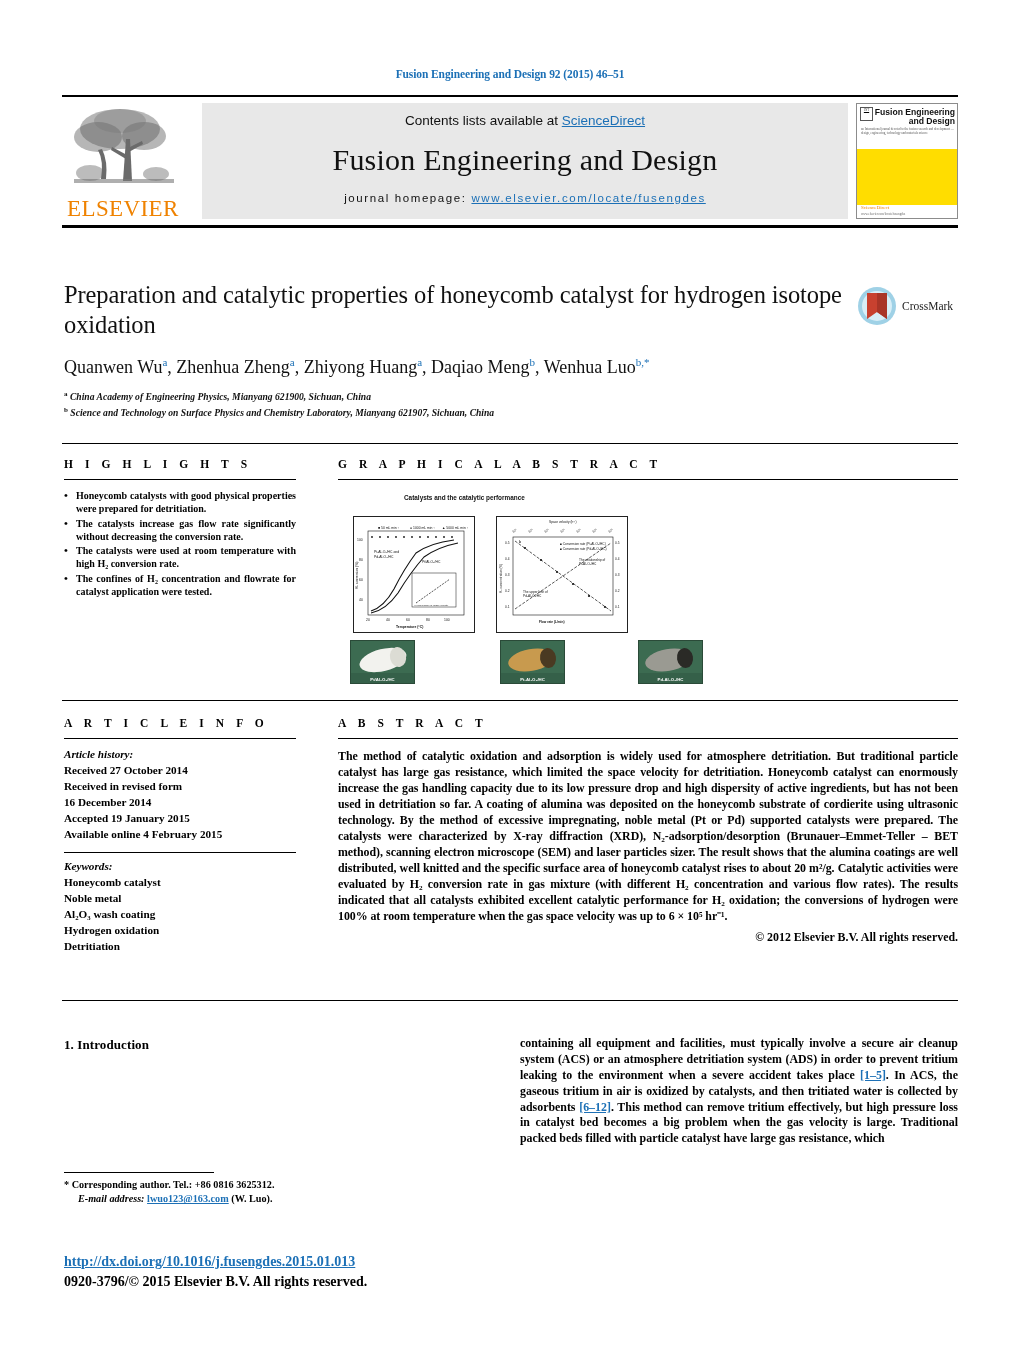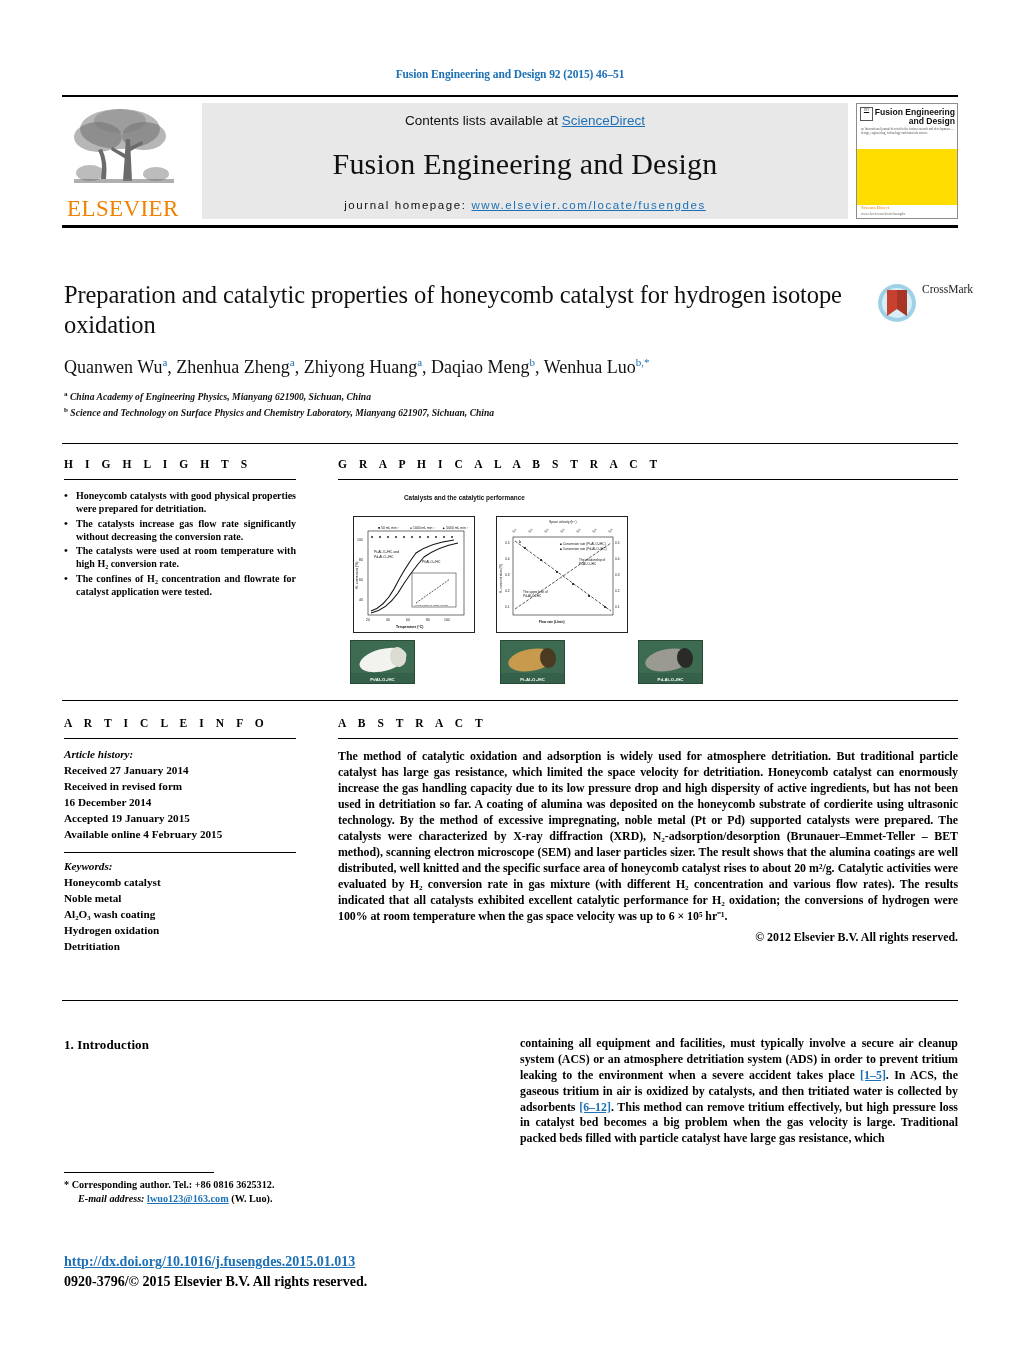--- a/index.html
+++ b/index.html
@@ -74,21 +74,21 @@
     font-weight: 400;
   }
   .mast-center {
     flex: 1 1 auto;
     background: #e8e8e8;
     margin: 6px 8px 6px 12px;
     display: flex;
     flex-direction: column;
     justify-content: space-between;
     align-items: center;
-    padding: 10px 0 8px 0;
+    padding: 10px 0 15px 0;
     box-sizing: border-box;
   }
   .contents-line {
     font-size: 13.5px;
     font-family: "Liberation Sans", sans-serif;
     color: #111;
   }
   .contents-line .sd {
     color: #1c70b6;
   }
@@ -208,24 +208,25 @@
   .affils sup {
     font-style: normal;
     font-size: 7px;
     vertical-align: super;
   }
 
   
   .crossmark {
     position: absolute;
     top: 283px;
-    left: 877px;
+    left: 857px;
     width: 100px;
     height: 46px;
     display: flex;
+    align-items: center;
     gap: 5px;
   }
   .crossmark-label {
     font-family: "Liberation Serif", serif;
     font-size: 11.5px;
     color: #222;
   }
 
   
   .rule-main {
@@ -624,21 +625,21 @@
     </div>
   </div>
 
   <div class="rule-main" style="top:700px"></div>
 
   <div class="col-left" style="top:717px">
     <div class="sec-head">A R T I C L E   I N F O</div>
     <div class="sec-rule"></div>
     <div class="info-block">
       <div class="it">Article history:</div>
-      <div>Received 27 January 2014</div>
+      <div>Received 27 October 2014</div>
       <div>Received in revised form</div>
       <div>16 December 2014</div>
       <div>Accepted 19 January 2015</div>
       <div>Available online 4 February 2015</div>
     </div>
     <div class="info-rule"></div>
     <div class="info-block" style="margin-top:0">
       <div class="it">Keywords:</div>
       <div>Honeycomb catalyst</div>
       <div>Noble metal</div>

